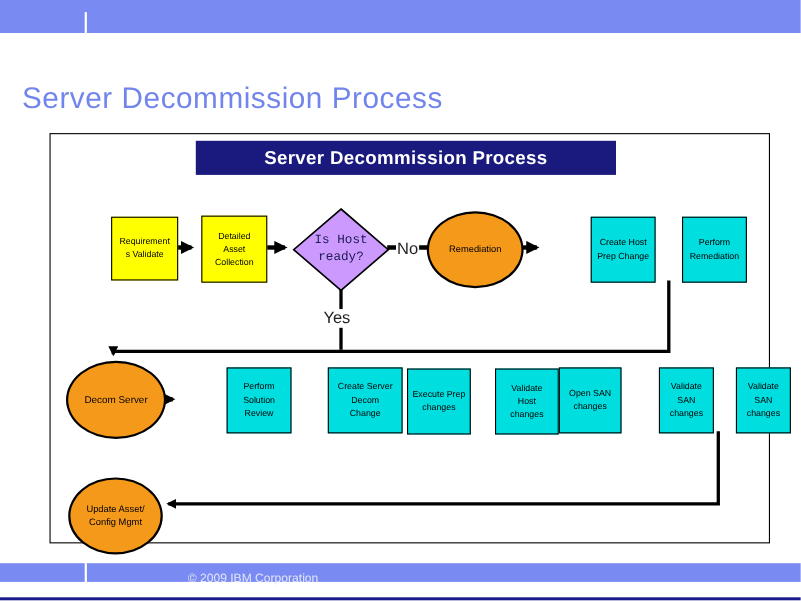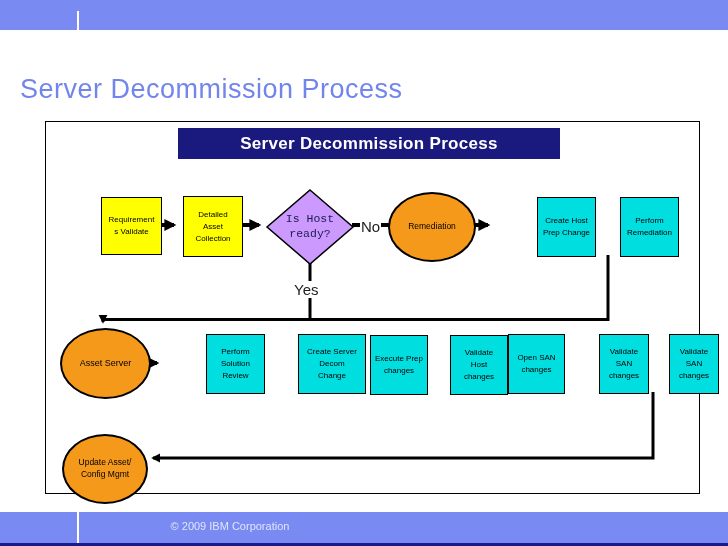--- a/index.html
+++ b/index.html
@@ -51,21 +51,21 @@
     position:absolute;left:276px;top:205px;width:68px;height:44px;
     display:flex;align-items:center;justify-content:center;text-align:center;
     white-space:pre-line;font-size:11.5px;line-height:1.3;
     color:#1B1B4F;z-index:2;font-family:Liberation Mono, monospace;
   }
   .edge-label{
     position:absolute;z-index:2;font-size:15px;color:#222222;
     background:#ffffff;padding:0 1px;
   }
   .footbar{
-    position:absolute;left:0;top:512px;width:728px;height:31px;
+    position:absolute;left:0;top:512px;width:728px;height:17px;
     background:var(--bar-blue,#7A8AF3);
   }
   .foot-tick{
     position:absolute;left:77px;top:0;width:2px;height:31px;background:#ffffff;
   }
   .copyright{
     position:absolute;left:0;top:8px;width:460px;text-align:center;
     font-size:11px;color:#E0E6FA;
   }
   .bottom-strip{
@@ -124,21 +124,21 @@
 <div class="diamond-label">Is Host
 ready?</div>
 <span class="edge-label" style="left:360px;top:218px">No</span>
 <div class="node ellipse" style="left:388px;top:192px;width:84px;height:66px">Remediation</div>
 <div class="node box cyan" style="left:497px;top:197px;width:57px;height:58px">Create Host
 Prep Change</div>
 <div class="node box cyan" style="left:580px;top:197px;width:57px;height:58px">Perform
 Remediation</div>
 <span class="edge-label" style="left:293px;top:281px">Yes</span>
 
-<div class="node ellipse" style="left:60px;top:328px;width:87px;height:67px;font-size:9px">Asset Server</div>
+<div class="node ellipse" style="left:60px;top:328px;width:87px;height:67px;font-size:9px">Decom Server</div>
 <div class="node box cyan" style="left:166px;top:334px;width:57px;height:58px">Perform
 Solution
 Review</div>
 <div class="node box cyan" style="left:258px;top:334px;width:66px;height:58px">Create Server
 Decom
 Change</div>
 <div class="node box cyan" style="left:330px;top:335px;width:56px;height:58px">Execute Prep
 changes</div>
 <div class="node box cyan" style="left:410px;top:335px;width:56px;height:58px">Validate
 Host

